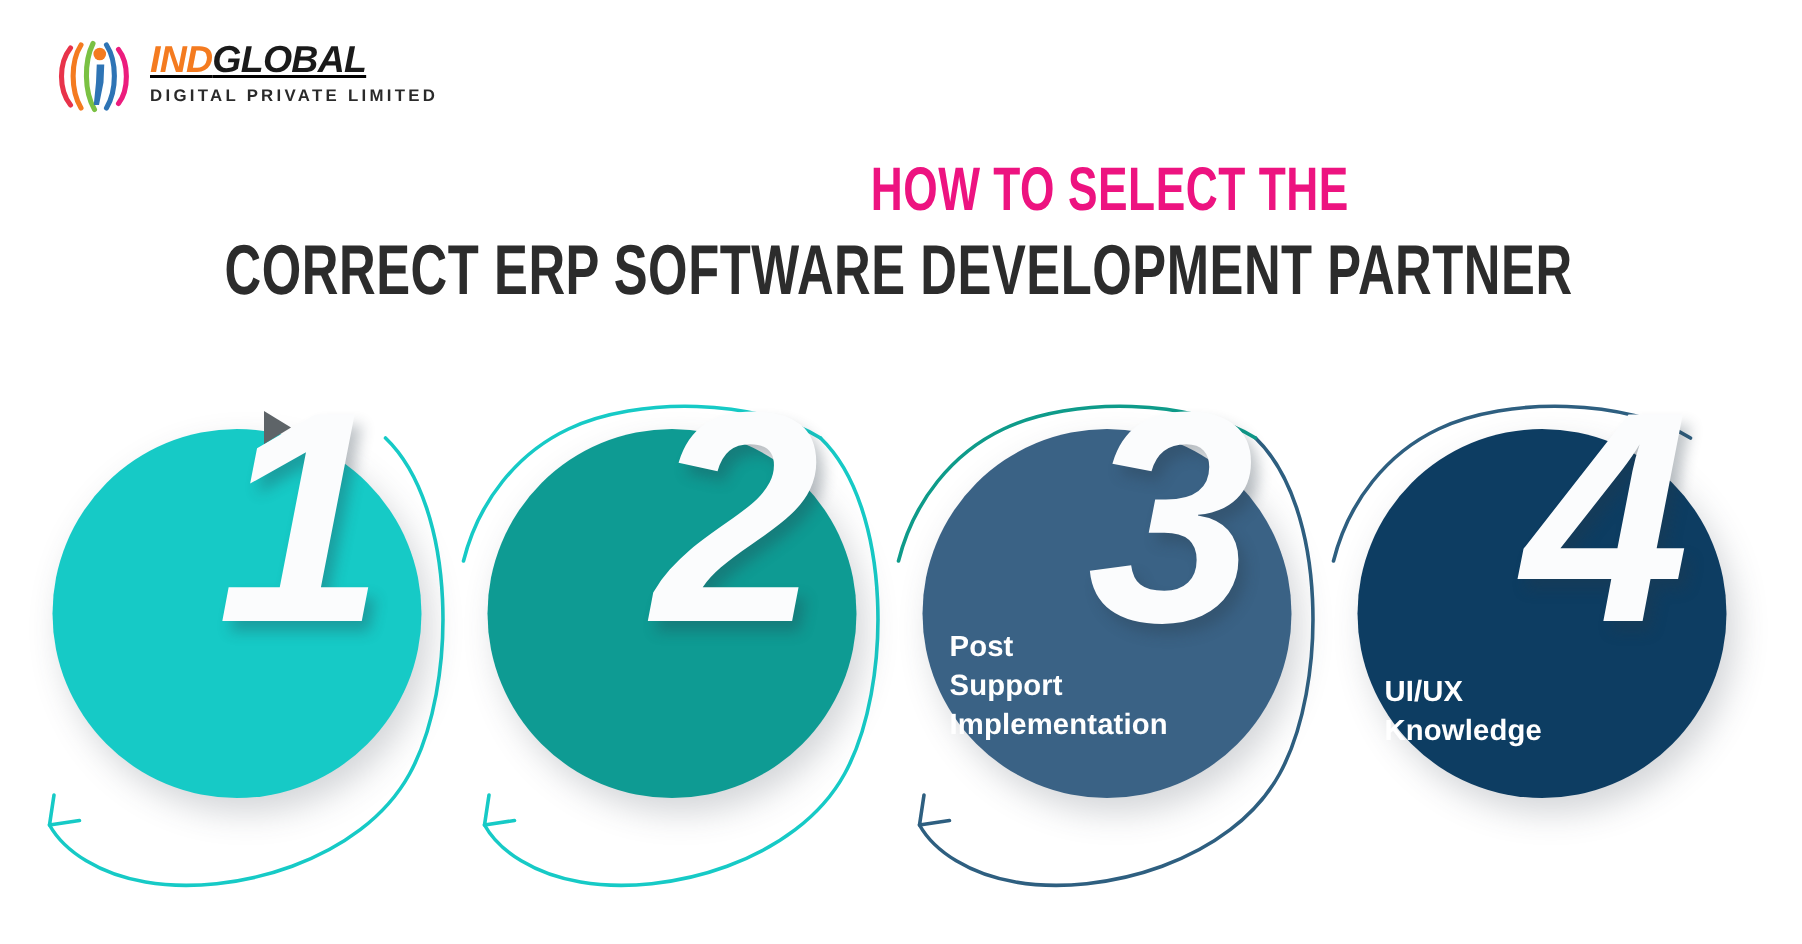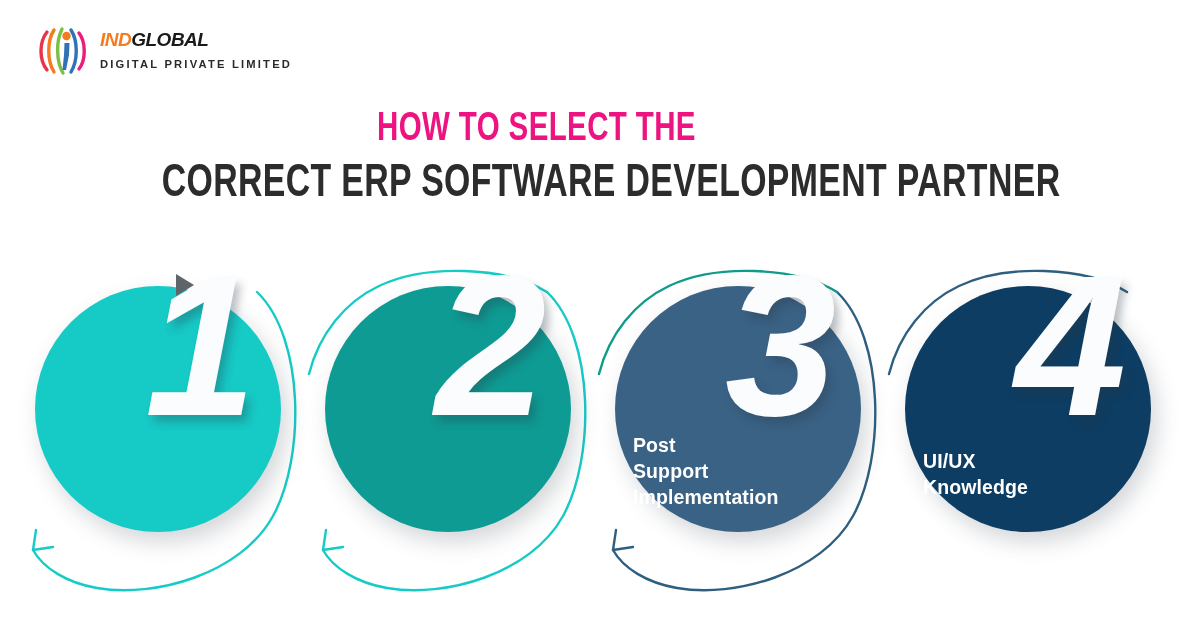--- a/index.html
+++ b/index.html
@@ -33,46 +33,47 @@
     width: 56px;
     height: 56px;
   }
   #logo-wordmark {
     position: absolute;
     left: 64px;
     top: 5px;
     width: 200px;
   }
   .logo-main {
-    font-size: 19px;
+    font-size: 25px;
     font-weight: bold;
     font-style: italic;
     letter-spacing: -0.5px;
     line-height: 30px;
     white-space: nowrap;
+    text-decoration: underline;
   }
   .logo-ind { color: #F47B20; }
   .logo-global { color: #1A1A1A; }
   .logo-sub {
     font-size: 11.2px;
     font-weight: bold;
     color: #2A2A2A;
     letter-spacing: 2.2px;
     line-height: 14px;
     margin-top: 2px;
     white-space: nowrap;
   }
 
   
   #title-block {
     position: absolute;
-    left: 16px;
+    left: 4px;
     top: 104px;
     width: 1041px;
-    text-align: center;
+    text-align: right;
   }
   .title-line1 {
     color: #ED1380;
     font-size: 41px;
     font-weight: bold;
     line-height: 44px;
     letter-spacing: 0.5px;
     transform: scaleX(0.72);
     transform-origin: center center;
     white-space: nowrap;
@@ -137,21 +138,21 @@
     position: absolute;
     left: 48px;
     width: 210px;
     color: #ffffff;
     font-size: 19.5px;
     font-weight: bold;
     line-height: 26px;
     letter-spacing: 0.1px;
   }
   .label-2line { top: 190px; }
-  .label-3line { top: 174px; }
+  .label-3line { top: 160px; }
 
   #play-marker {
     position: absolute;
     left: 176px;
     top: 274px;
     width: 0;
     height: 0;
     border-top: 11px solid transparent;
     border-bottom: 11px solid transparent;
     border-left: 18px solid #5E6468;

